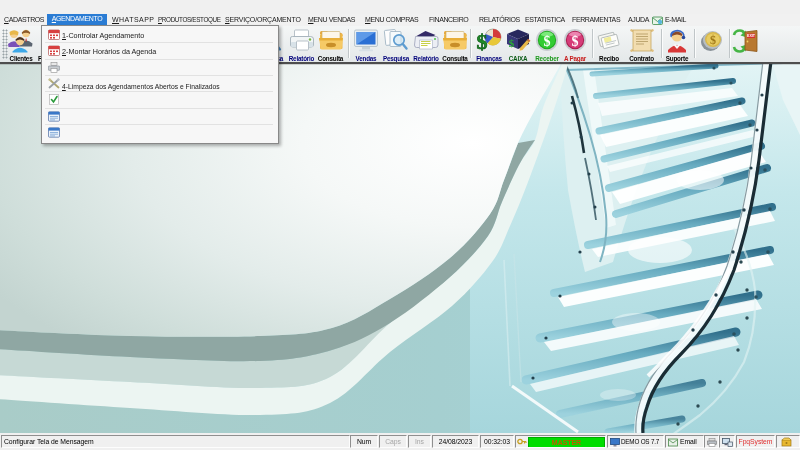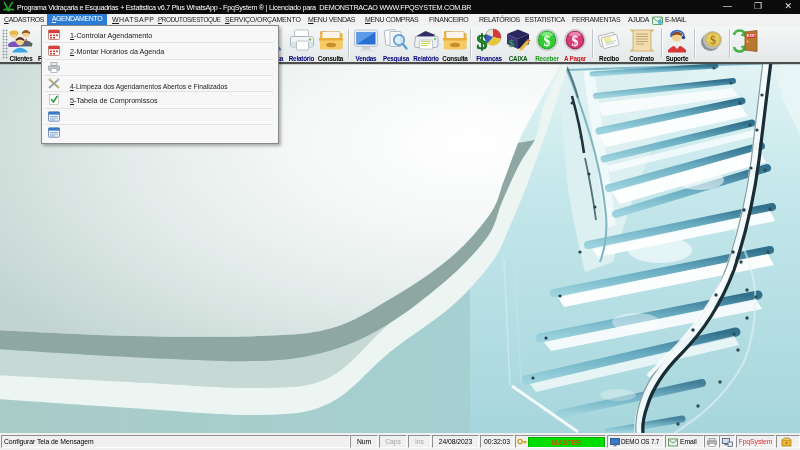--- a/index.html
+++ b/index.html
@@ -19,40 +19,29 @@
 .tcell{position:absolute;top:2px;text-align:center;}
 .tlab{position:absolute;top:26.5px;width:100%;text-align:center;font-size:6.3px;font-weight:bold;color:#000;letter-spacing:-0.2px;white-space:nowrap;}
 .ticon{position:absolute;top:0;left:50%;transform:translateX(-50%);}
 
 #photo{position:absolute;left:0;top:62px;width:800px;height:371px;}
 
 #status{position:absolute;left:0;top:433px;width:800px;height:17px;background:#f0f0f0;font-size:6.8px;letter-spacing:-0.05px;color:#000;}
 .sp{position:absolute;top:2px;height:11px;background:#f0f0f0;border:1px solid;border-color:#8f8f8f #fdfdfd #fdfdfd #8f8f8f;line-height:11px;white-space:nowrap;overflow:hidden;}
 
 #menu{position:absolute;left:41px;top:25px;width:236px;height:116.5px;background:#f7f7f7;border:1px solid #888;box-shadow:2px 2px 3px rgba(0,0,0,0.3);z-index:50;}
-.mrow{position:absolute;left:1px;width:232px;height:15.3px;font-size:7.2px;color:#1a1a1a;margin-left:8px;}
+.mrow{position:absolute;left:1px;width:232px;height:15.3px;font-size:7.2px;color:#1a1a1a;}
 .mrow .mtxt{position:absolute;left:19px;top:4px;white-space:nowrap;transform-origin:0 0;}
 .msep{position:absolute;left:3px;width:228px;height:1px;background:#e2e2e2;}
 .micon{position:absolute;left:6px;top:2.5px;z-index:5;}
 #mrow7{background:linear-gradient(#3f95e4,#1f6fc8);color:#fff;border:1px solid #1a5fae;}
 u{text-decoration:underline;}
 </style></head>
 <body>
 <div id="win">
-<div id="title">
- <svg class="logo" width="13" height="12" style="position:absolute;left:2px;top:1px" viewBox="0 0 13 12">
-  <path d="M2 1 C4 4 5 6 6.5 10 M6.5 10 C7 5 9 3 11 1 M6.5 10 C5 8 3 8 1.5 9 M6.5 10 C8 8 10 8 12 9" stroke="#25a52a" stroke-width="1.6" fill="none"></path>
- </svg>
- <div class="txt">Programa Vidraçaria e Esquadrias + Estatistica v6.7 Plus WhatsApp - FpqSystem ® | Licenciado para&nbsp; DEMONSTRACAO WWW.FPQSYSTEM.COM.BR</div>
- <div class="btns">
-        <span style="position:absolute;right:60px;top:0">—</span>
-        <span style="position:absolute;right:30px;top:0">❐</span>
-        <span style="position:absolute;right:0;top:0">✕</span>
-      </div>
-</div>
 <div id="menubar">
  <span class="mi" style="left:4px"><u>C</u>ADASTROS</span>
  <div id="mAg"><u>A</u>GENDAMENTO</div>
  <span class="mi" style="left:112px;letter-spacing:0.45px"><u>W</u>HATSAPP</span>
  <span class="mi" style="left:158px;transform:scaleX(0.9);transform-origin:0 0;display:inline-block"><u>P</u>RODUTOS/ESTOQUE</span>
  <span class="mi" style="left:225px;letter-spacing:-0.18px"><u>S</u>ERVIÇO/ORÇAMENTO</span>
  <span class="mi" style="left:308px"><u>M</u>ENU VENDAS</span>
  <span class="mi" style="left:365px"><u>M</u>ENU COMPRAS</span>
  <span class="mi" style="left:429px">FINANCEIRO</span>
  <span class="mi" style="left:479px">RELATÓRIOS</span>
@@ -522,18 +511,15 @@
  <div class="msep" style="top:16.3px"></div>
  <div class="mrow" style="top:17.3px">
         <span class="mtxt"><u>2</u>-Montar Horários da Agenda</span>
       </div>
  <div class="msep" style="top:32.6px"></div>
  <div class="msep" style="top:48.9px"></div>
  <div class="mrow" style="top:52px">
         <span class="mtxt" style="transform:scaleX(0.94)"><u>4</u>-Limpeza dos Agendamentos Abertos e Finalizados</span>
       </div>
  <div class="msep" style="top:65.2px"></div>
- <div class="mrow" style="top:66.2px">
-        <span class="mtxt"><u>5</u>-Tabela de Compromissos</span>
-      </div>
  <div class="msep" style="top:81.5px"></div>
  <div class="msep" style="top:97.8px"></div>
 </div>
 </div>
 </body></html>

